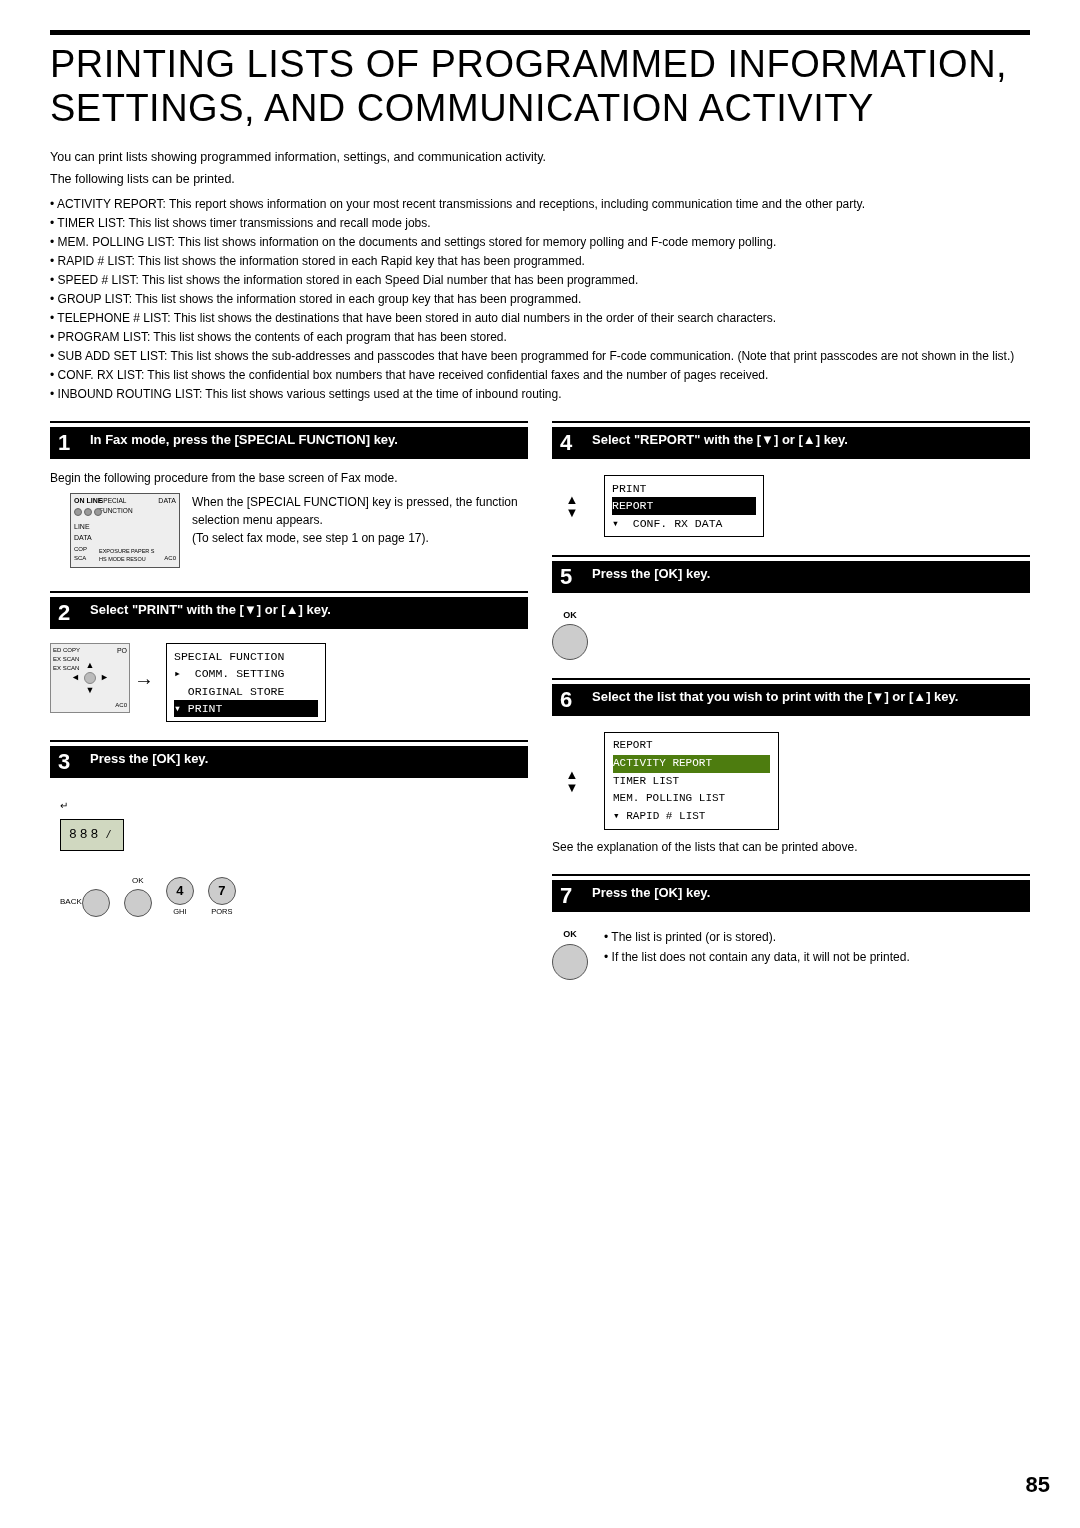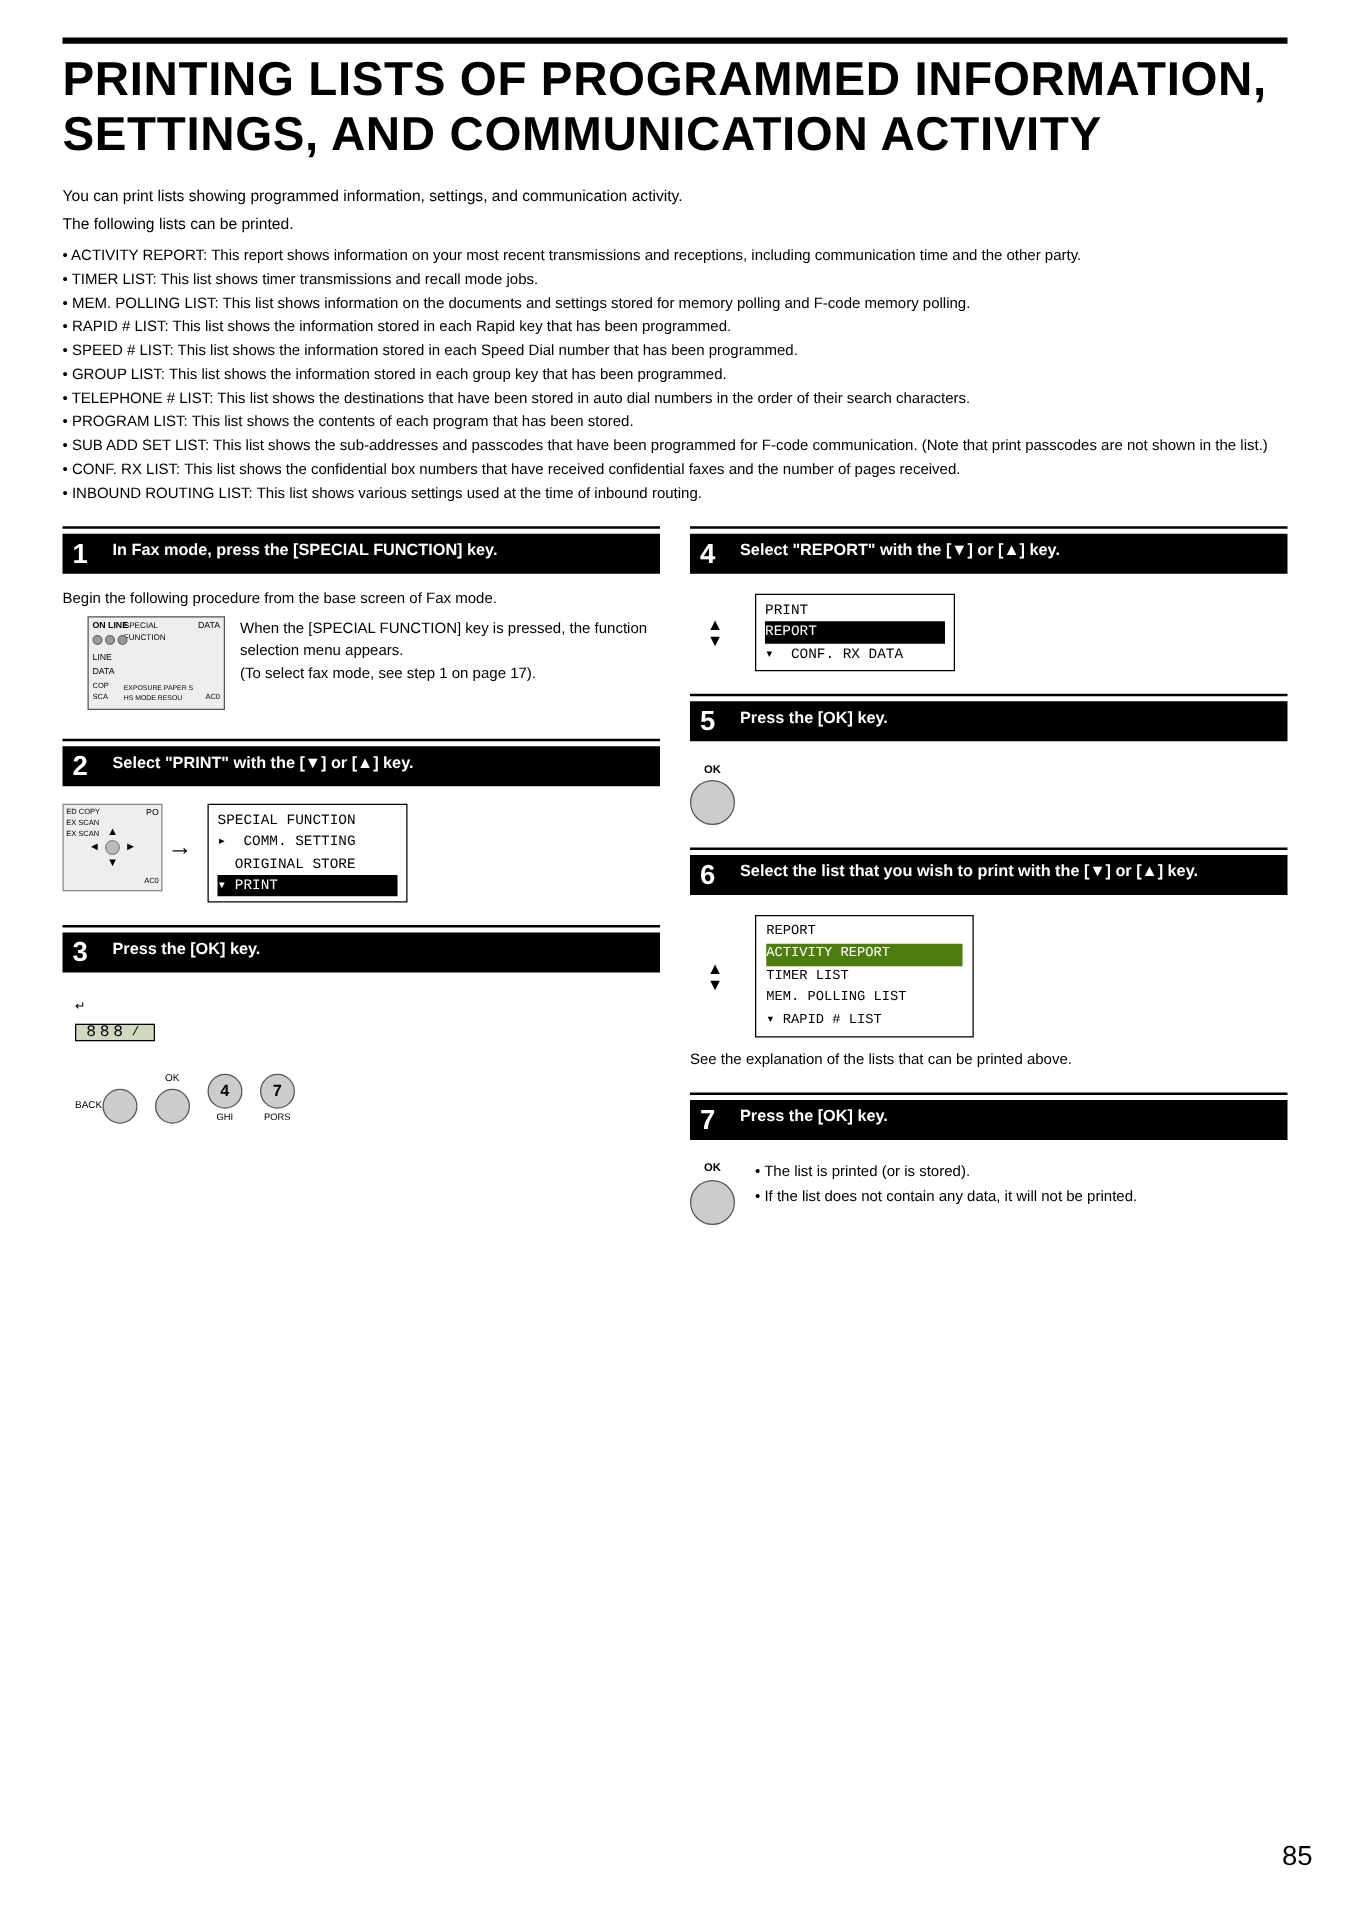--- a/index.html
+++ b/index.html
@@ -17,21 +17,21 @@
       min-height: 1528px;
       padding: 30px 50px 40px 50px;
       position: relative;
     }
     .top-border {
       border-top: 5px solid #000;
       margin-bottom: 8px;
     }
     .main-title {
       font-size: 38px;
-      font-weight: 700;
+      font-weight: 400;
       line-height: 1.15;
       margin-bottom: 18px;
       letter-spacing: 0.5px;
     }
     .intro-text {
       font-size: 12.5px;
       line-height: 1.55;
       margin-bottom: 6px;
     }
     .intro-text p {
@@ -132,21 +132,21 @@
       display: inline-block;
     }
     .lcd-display {
       border: 1.5px solid #000;
       background: #d0d8c0;
       font-family: 'Courier New', monospace;
       font-size: 14px;
       padding: 3px 8px;
       letter-spacing: 4px;
       min-width: 60px;
-      height: 14px;
+      height: 32px;
       display: flex;
       align-items: center;
     }
     .key-button {
       width: 28px; height: 28px;
       border-radius: 50%;
       border: 1.5px solid #555;
       background: #ccc;
       display: flex; align-items: center; justify-content: center;
       font-size: 9px;
@@ -157,21 +157,21 @@
       display: flex;
       align-items: flex-end;
       gap: 16px;
       padding: 10px 0 10px 10px;
     }
     .bottom-number {
       position: absolute;
       bottom: 30px;
       right: 30px;
       font-size: 22px;
-      font-weight: 400;
+      font-weight: 700;
     }
     .col-left { }
     .col-right { }
     
     .report-screen {
       border: 1.5px solid #000;
       background: #fff;
       font-family: 'Courier New', monospace;
       font-size: 11px;
       padding: 4px 8px;

